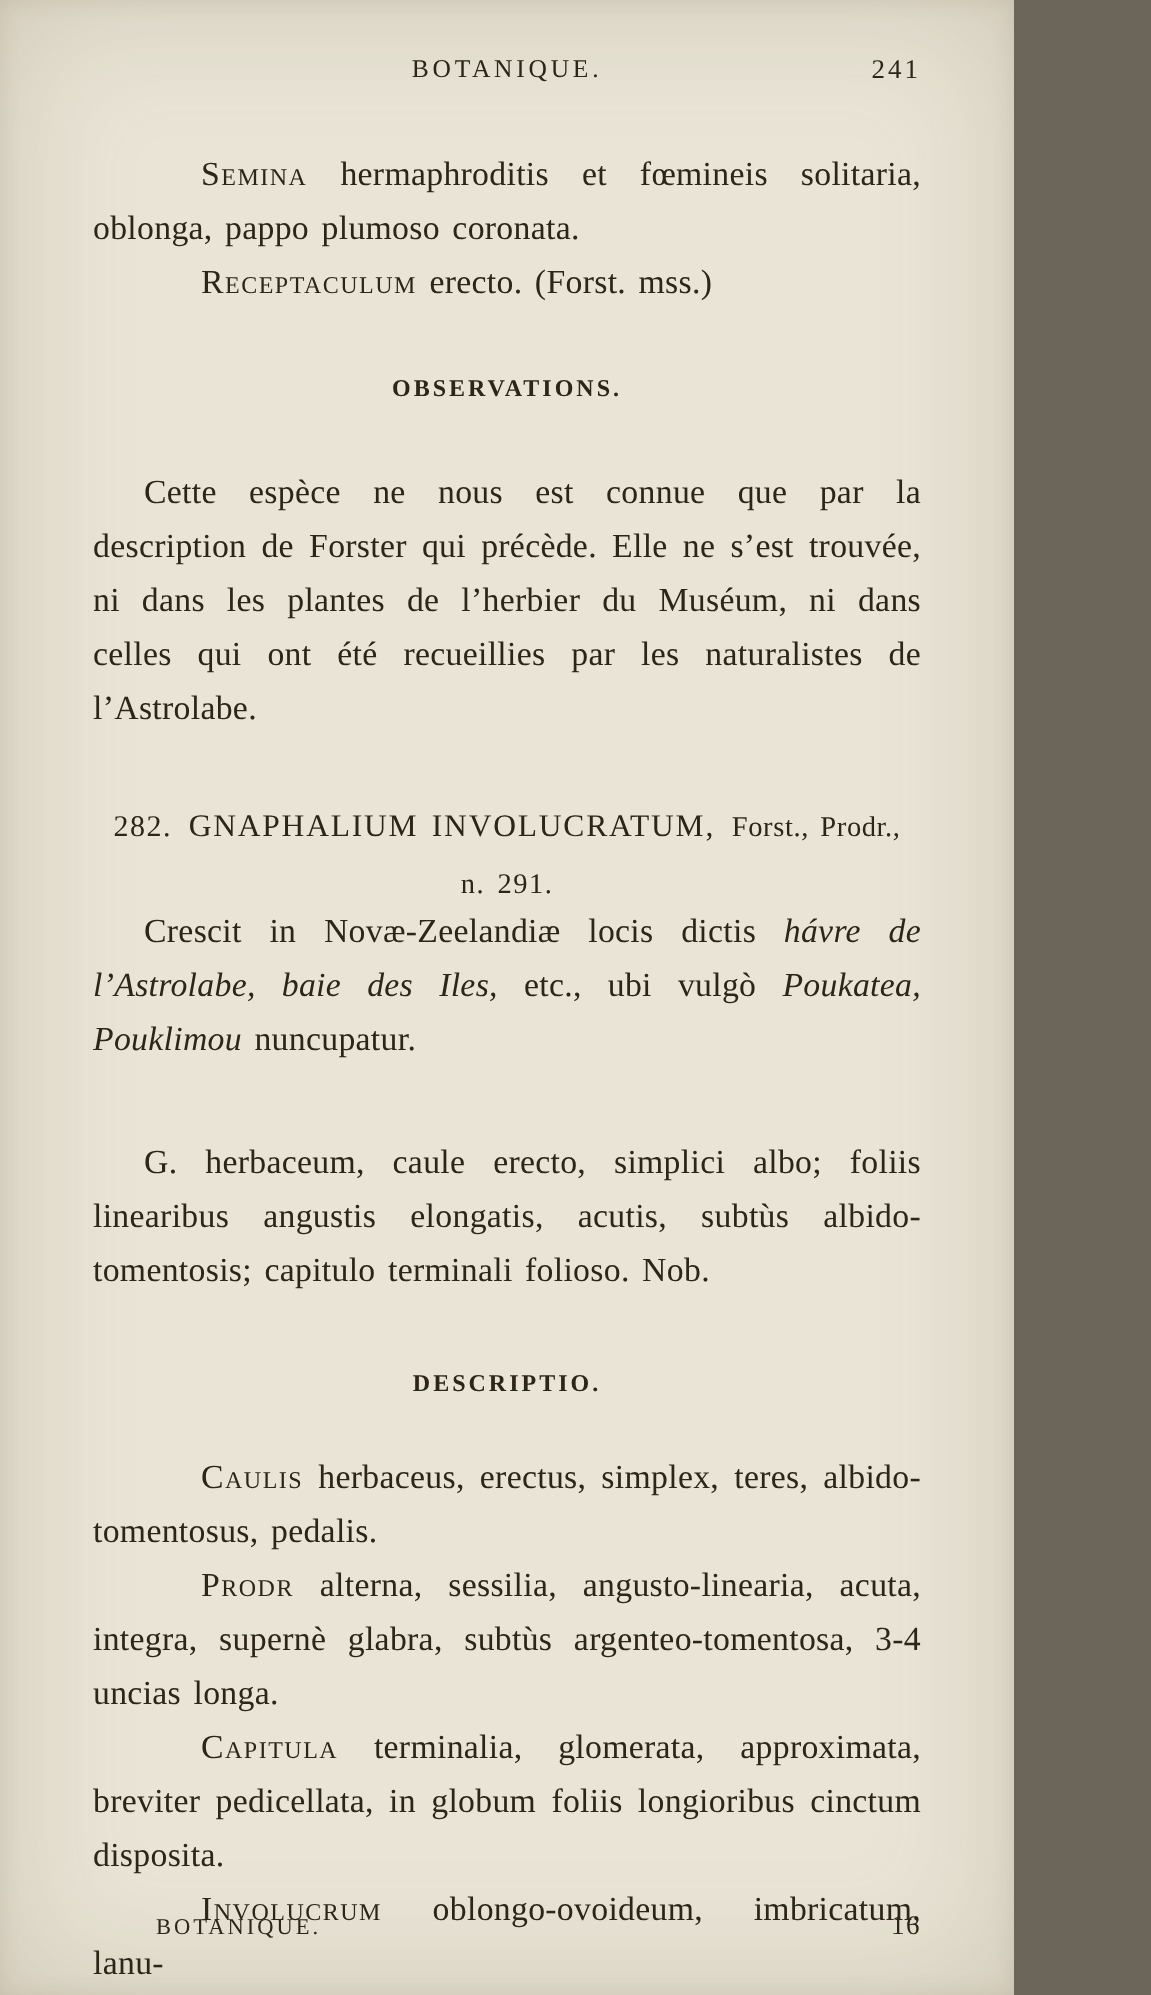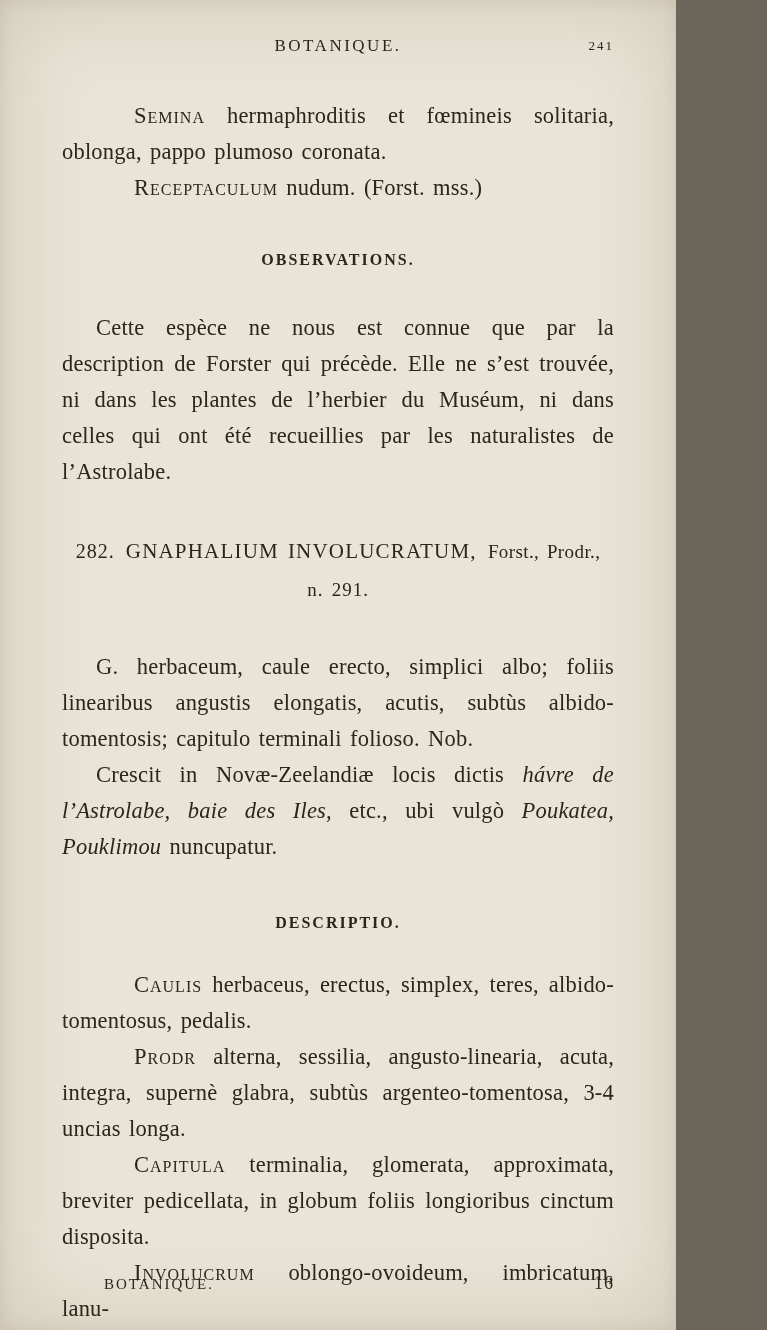--- a/index.html
+++ b/index.html
@@ -35,21 +35,21 @@
     padding-top: 36px;
     text-align: center;
     font-size: 17px;
     letter-spacing: 2.5px;
     line-height: 20px;
   }
   .page-number {
     position: absolute;
     right: 0;
     top: 36px;
-    font-size: 13px;
+    font-size: 18px;
     letter-spacing: 2px;
   }
 
   
   .page-body {
     font-size: 22.5px;
     line-height: 36px;
     text-align: justify;
     letter-spacing: 0.2px;
     word-spacing: 2.5px;
@@ -127,34 +127,34 @@
 
   <header class="page-header">
     <span class="running-title">BOTANIQUE.</span>
     <span class="page-number">241</span>
   </header>
 
   <main class="page-body">
 
     <p class="para mt-first"><span class="lead-sc">Semina</span><span> hermaphroditis et fœmineis solitaria, oblonga, pappo plumoso coronata.</span></p>
 
-    <p class="para"><span class="lead-sc">Receptaculum</span><span> nudum. (Forst. mss.)</span></p>
+    <p class="para"><span class="lead-sc">Receptaculum</span><span> erecto. (Forst. mss.)</span></p>
 
     <h3 class="minor-heading">OBSERVATIONS.</h3>
 
     <p class="para mt-after-heading">Cette espèce ne nous est connue que par la description de Forster qui précède. Elle ne s’est trouvée, ni dans les plantes de l’herbier du Muséum, ni dans celles qui ont été recueillies par les naturalistes de l’Astrolabe.</p>
 
     <h2 class="species-heading">
       <span class="species-line"><span class="species-number">282.</span> <span class="species-name">GNAPHALIUM INVOLUCRATUM,</span> <span class="species-authority">Forst., Prodr.,</span></span>
       <span class="species-ref">n. 291.</span>
     </h2>
 
+    <p class="para"><span>Crescit in Novæ-Zeelandiæ locis dictis </span><span class="italic">hávre de l’Astrolabe, baie des Iles,</span><span> etc., ubi vulgò </span><span class="italic">Poukatea, Pouklimou</span><span> nuncupatur.</span></p>
+
     <p class="para mt-diagnosis">G. herbaceum, caule erecto, simplici albo; foliis linearibus angustis elongatis, acutis, subtùs albido-tomentosis; capitulo terminali folioso. Nob.</p>
-
-    <p class="para"><span>Crescit in Novæ-Zeelandiæ locis dictis </span><span class="italic">hávre de l’Astrolabe, baie des Iles,</span><span> etc., ubi vulgò </span><span class="italic">Poukatea, Pouklimou</span><span> nuncupatur.</span></p>
 
     <h3 class="minor-heading mt-descriptio">DESCRIPTIO.</h3>
 
     <p class="para mt-description"><span class="lead-sc">Caulis</span><span> herbaceus, erectus, simplex, teres, albido-tomentosus, pedalis.</span></p>
 
     <p class="para"><span class="lead-sc">Prodr</span><span> alterna, sessilia, angusto-linearia, acuta, integra, supernè glabra, subtùs argenteo-tomentosa, 3-4 uncias longa.</span></p>
 
     <p class="para"><span class="lead-sc">Capitula</span><span> terminalia, glomerata, approximata, breviter pedicellata, in globum foliis longioribus cinctum disposita.</span></p>
 
     <p class="para"><span class="lead-sc">Involucrum</span><span> oblongo-ovoideum, imbricatum, lanu-</span></p>

